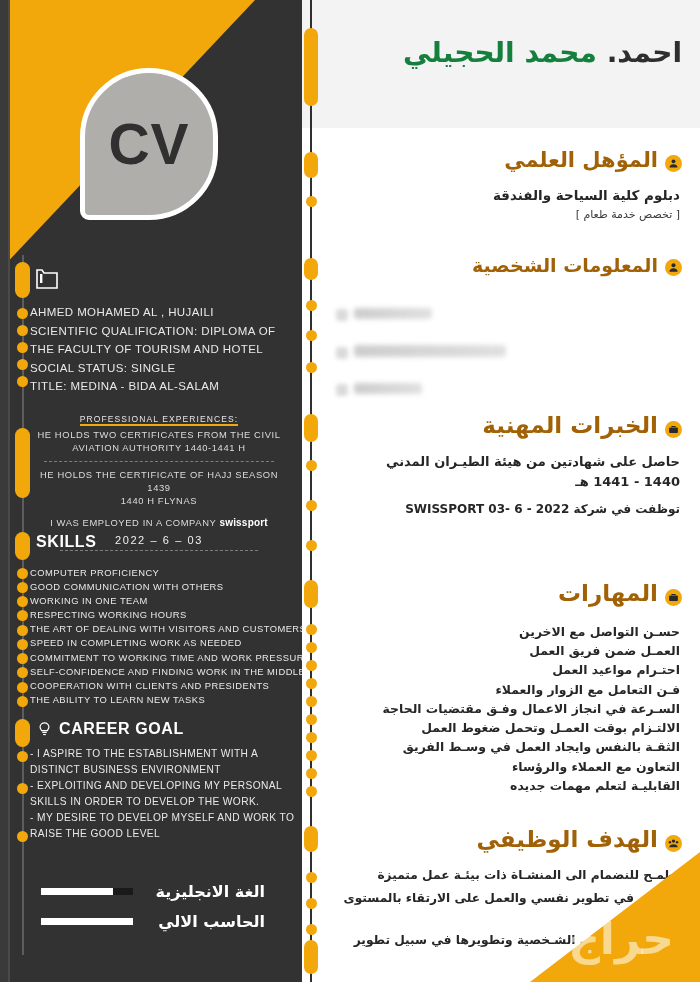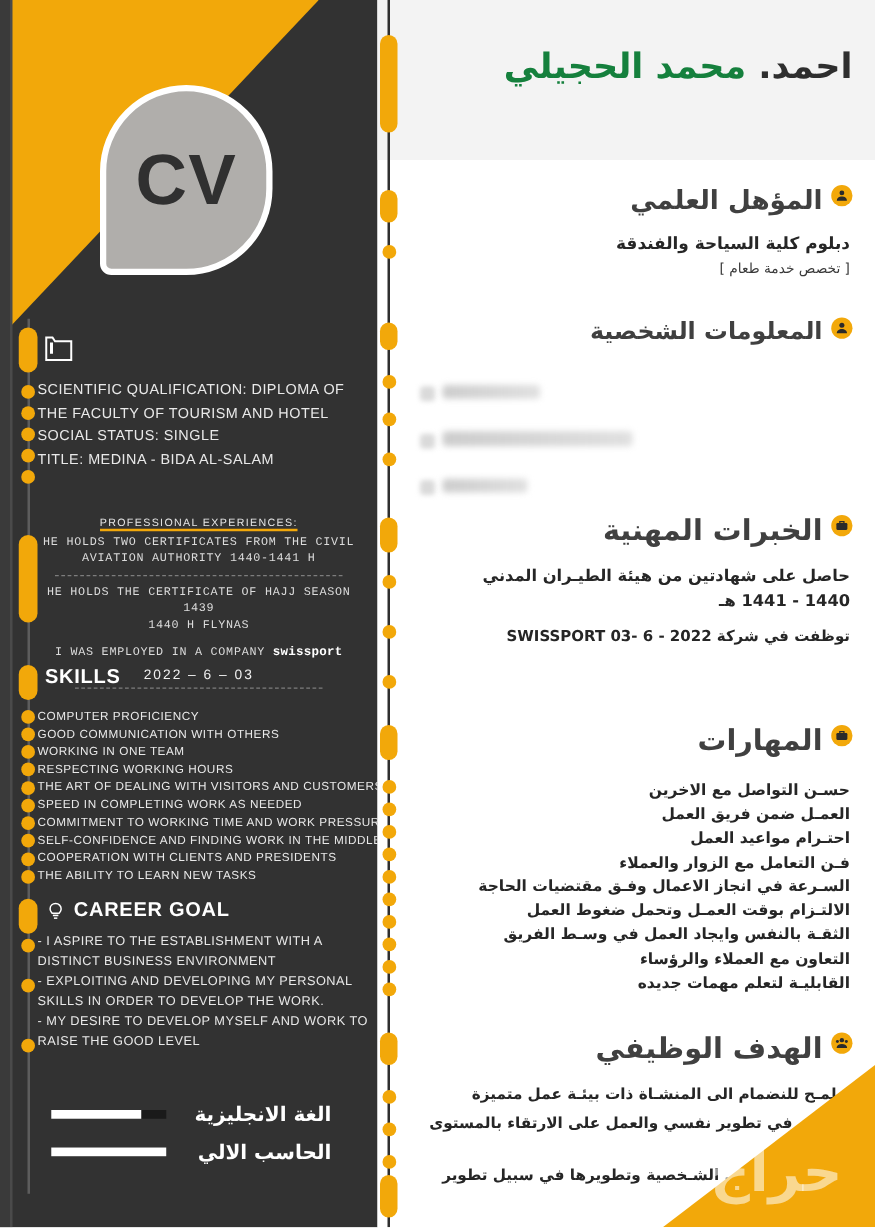--- a/index.html
+++ b/index.html
@@ -58,21 +58,21 @@
     text-transform:uppercase;line-height:16.5px;white-space:nowrap;
   }
   .info-list{padding:0;margin:0;}
 
   .exp-block{position:absolute;left:30px;top:408px;width:258px;text-align:center;}
   .exp-title{
     color:#e6e6e6;font-size:8.5px;letter-spacing:1.1px;text-transform:uppercase;
     border-bottom:2px solid #F2A80A;display:inline-block;padding-bottom:0px;margin-bottom:2px;
   }
   .exp-line{
-    color:#dcdcdc;font-size:9.4px;letter-spacing:.6px;line-height:13px;text-transform:uppercase;font-family:Liberation Mono, monospace;
+    color:#dcdcdc;font-size:9.4px;letter-spacing:.6px;line-height:13px;text-transform:uppercase;
   }
   .exp-sep{border-top:1px dashed #7d7d7d;margin:7px 14px 6px 14px;height:0;}
   .exp-sep2{border-top:1px dashed #7d7d7d;margin:4px 30px 0 30px;height:0;}
   .swiss{font-size:10px;letter-spacing:.2px;color:#ffffff;text-transform:none;font-weight:bold;}
   .exp-date{color:#f0f0f0;font-size:11px;letter-spacing:1.6px;margin-top:5px;}
 
   .sec-head{
     position:absolute;left:36px;color:#ffffff;font-size:16px;font-weight:bold;letter-spacing:.6px;
     display:flex;align-items:center;gap:6px;
   }
@@ -106,23 +106,23 @@
   .name{
     position:absolute;right:18px;top:36px;direction:rtl;text-align:right;
     font-family:"DejaVu Sans","Liberation Sans",sans-serif;
     font-size:28px;font-weight:bold;white-space:nowrap;
   }
   .name .dark{color:#2e2e2e;}
   .name .gold{color:#15803d;}
 
   .r-sec{
     position:absolute;right:18px;direction:rtl;text-align:right;
-    display:flex;align-items:flex-start;gap:7px;justify-content:flex-start;
+    display:flex;align-items:flex-end;gap:7px;justify-content:flex-start;
     font-family:"DejaVu Sans","Liberation Sans",sans-serif;
-    color:#404040;font-weight:bold;
+    color:#a16207;font-weight:bold;
   }
   .badge{
     width:17px;height:17px;border-radius:50%;background:#F2A80A;
     display:inline-flex;align-items:center;justify-content:center;flex:0 0 auto;
   }
   .badge svg{display:block;}
 
   .r-txt{
     position:absolute;right:20px;direction:rtl;text-align:right;
     font-family:"DejaVu Sans","Liberation Sans",sans-serif;
@@ -189,20 +189,21 @@
     <div class="l-dot" style="top:751px;"></div>
     <div class="l-dot" style="top:783px;"></div>
     <div class="l-dot" style="top:831px;"></div>
 
     <svg class="folder-icon" viewBox="0 0 26 26">
       <path d="M3 4 h5 l2 3 h13 v15 h-20 z" fill="none" stroke="#ffffff" stroke-width="1.6"></path>
       <rect x="6" y="8" width="2.4" height="9" fill="#ffffff"></rect>
     </svg>
 
     <ul class="info-list">
+      <li>AHMED MOHAMED AL , HUJAILI</li>
       <li>SCIENTIFIC QUALIFICATION: DIPLOMA OF</li>
       <li>THE FACULTY OF TOURISM AND HOTEL</li>
       <li>SOCIAL STATUS: SINGLE</li>
       <li>TITLE: MEDINA - BIDA AL-SALAM</li>
     </ul>
 
     <div class="exp-block">
       <div><span class="exp-title">PROFESSIONAL EXPERIENCES:</span></div>
       <div class="exp-line">HE HOLDS TWO CERTIFICATES FROM THE CIVIL</div>
       <div class="exp-line">AVIATION AUTHORITY 1440-1441 H</div>

